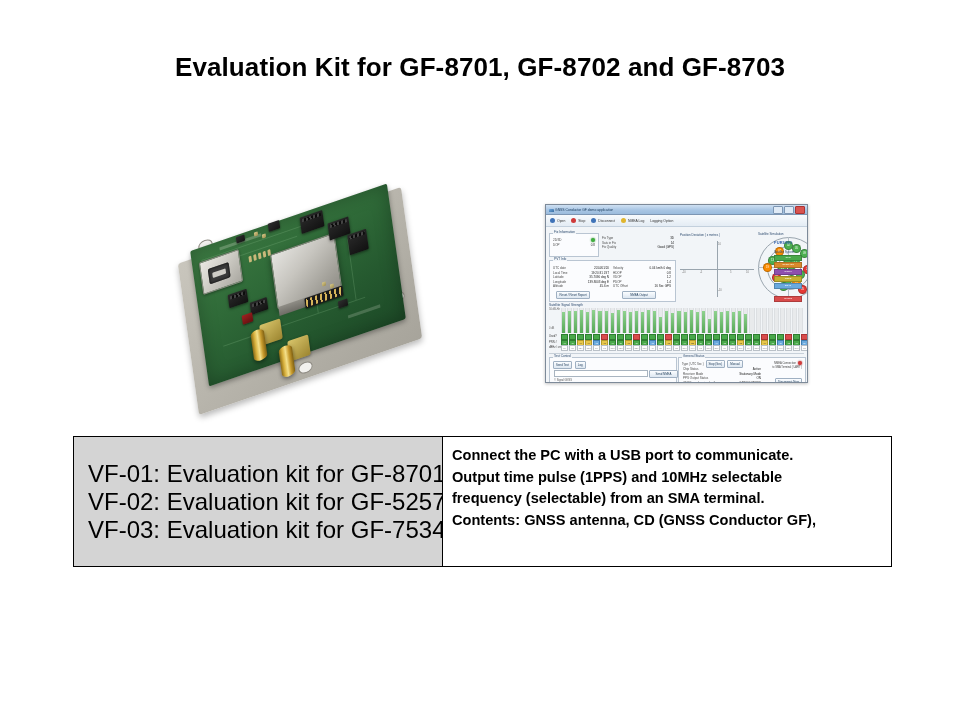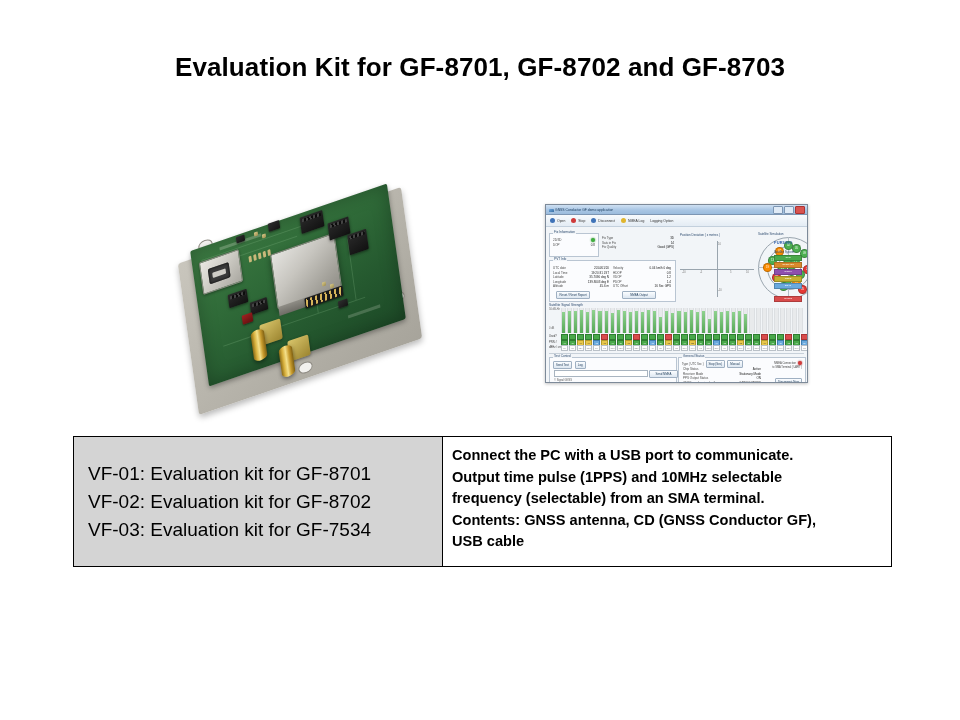--- a/index.html
+++ b/index.html
@@ -256,21 +256,21 @@
   }
   .cell-left{
     width:369px;
     background:#d4d4d4;
     border-right:1px solid #000;
     display:flex;flex-direction:column;justify-content:center;
     padding:0 0 0 14px;
     box-sizing:border-box;
   }
   .cell-left .ln{
-    font-size:19px;color:#000;line-height:28px;
+    font-size:24px;color:#000;line-height:28px;
     font-family:"Liberation Sans", sans-serif;
     white-space:nowrap;
   }
   .cell-right{
     flex:1;background:#fff;
     padding:8px 0 0 9px;
     box-sizing:border-box;
   }
   .cell-right .ln{
     font-size:14.6px;color:#000;line-height:21.5px;
@@ -788,25 +788,24 @@
           
         </div>
       </div>
 
     </div>
   </div>
 
   <div class="spec-table">
     <div class="cell-left">
       <div class="ln">VF-01: Evaluation kit for GF-8701</div>
-      <div class="ln">VF-02: Evaluation kit for GF-8702</div>
+      <div class="ln">VF-02: Evaluation kit for GF-5257</div>
       <div class="ln">VF-03: Evaluation kit for GF-7534</div>
     </div>
     <div class="cell-right">
       <div class="ln">Connect the PC with a USB port to communicate.</div>
       <div class="ln">Output time pulse (1PPS) and 10MHz selectable</div>
       <div class="ln">frequency (selectable) from an SMA terminal.</div>
       <div class="ln">Contents: GNSS antenna, CD (GNSS Conductor GF),</div>
-      <div class="ln">USB cable</div>
     </div>
   </div>
 
 </div>
 
 </body></html>

